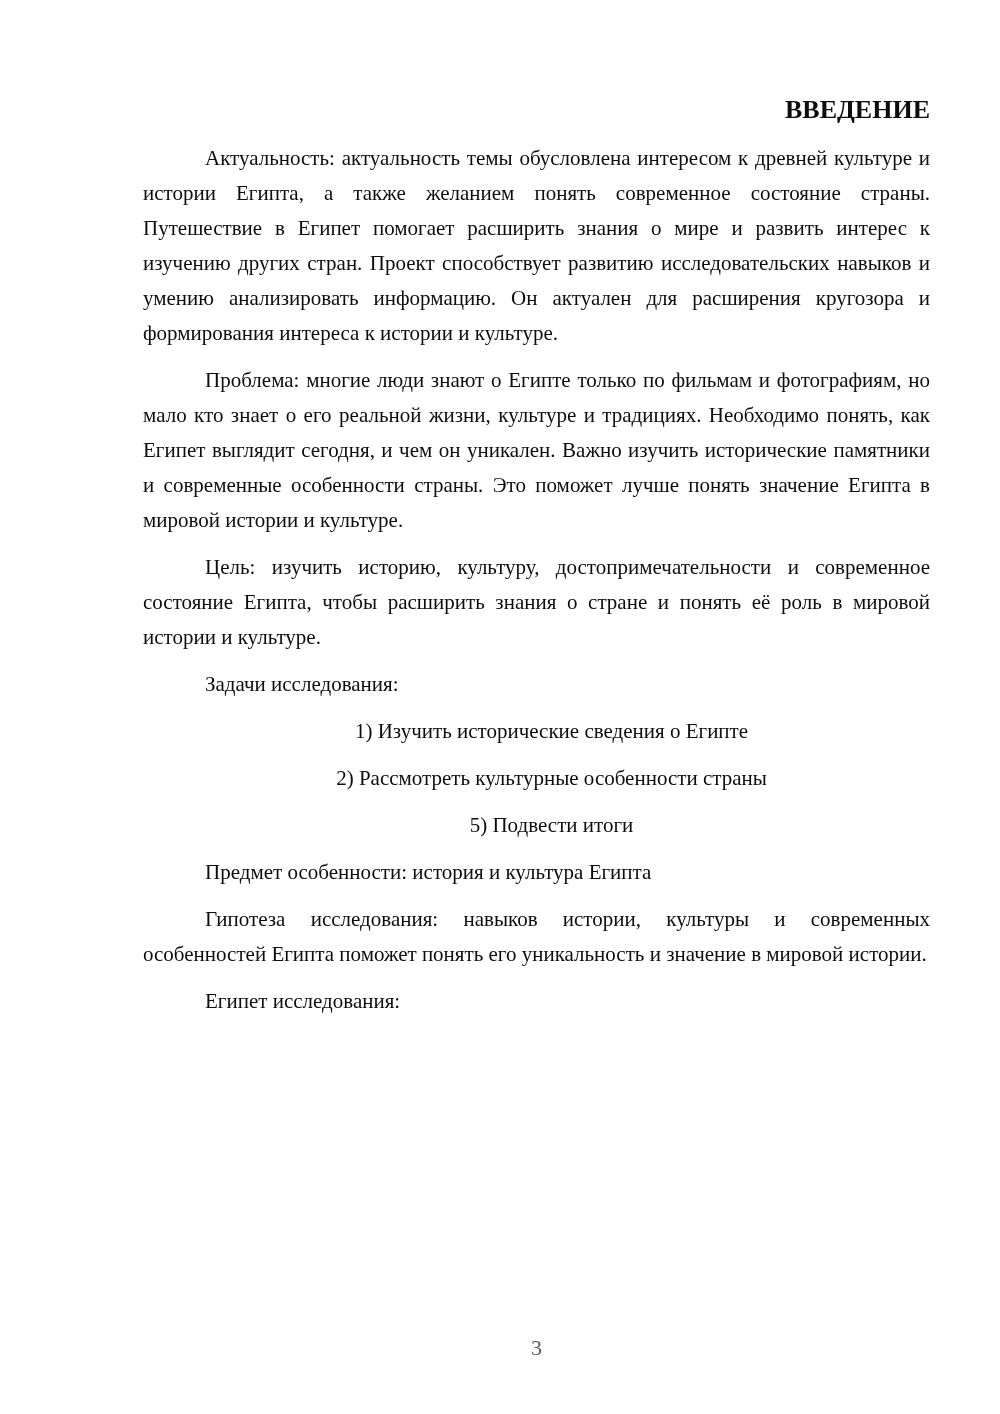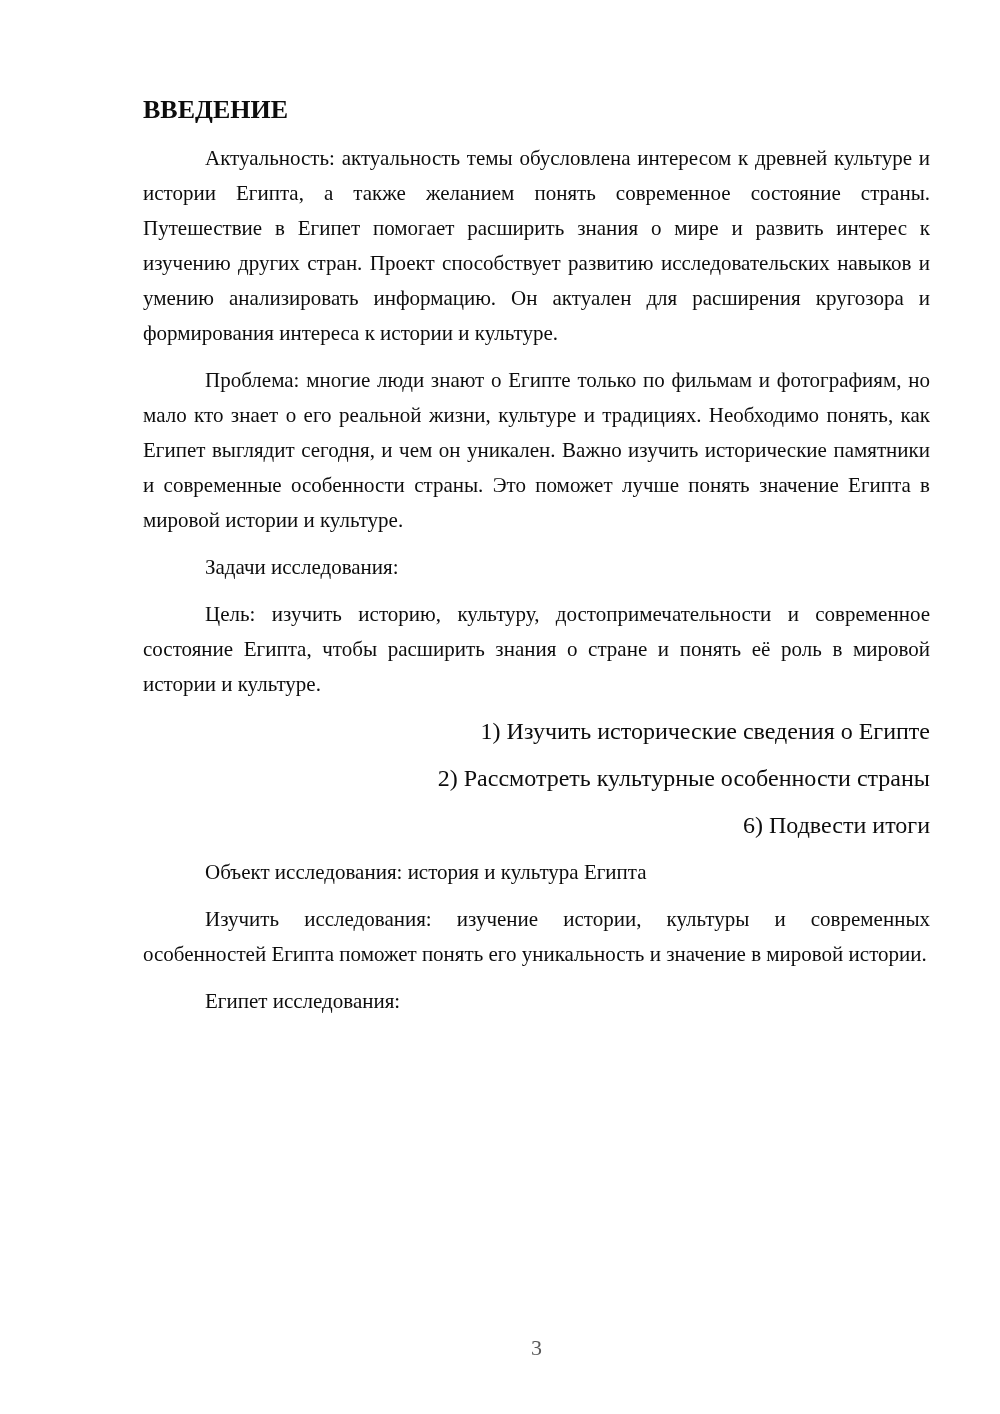--- a/index.html
+++ b/index.html
@@ -19,34 +19,34 @@
   .content {
     position: absolute;
     left: 143px;
     top: 91px;
     width: 787px;
   }
   .doc-title {
     font-size: 26px;
     line-height: 37px;
     font-weight: bold;
-    text-align: left;
+    text-align: right;
     margin: 0 0 13px 0;
   }
   .para {
     font-size: 21px;
     line-height: 35px;
     text-align: justify;
     text-indent: 62px;
     margin: 0 0 12px 0;
   }
   .list-item {
-    font-size: 24px;
+    font-size: 21px;
     line-height: 35px;
-    text-align: right;
+    text-align: center;
     margin: 0 0 12px 0;
     padding-left: 30px;
   }
   .page-number {
     position: absolute;
     left: 143px;
     width: 787px;
     top: 1330px;
     text-align: center;
     font-size: 22px;
@@ -58,30 +58,30 @@
 <body>
 
 <div class="page">
   <div class="content">
     <h1 class="doc-title">ВВЕДЕНИЕ</h1>
 
     <p class="para">Актуальность: актуальность темы обусловлена интересом к древней культуре и истории Египта, а также желанием понять современное состояние страны. Путешествие в Египет помогает расширить знания о мире и развить интерес к изучению других стран. Проект способствует развитию исследовательских навыков и умению анализировать информацию. Он актуален для расширения кругозора и формирования интереса к истории и культуре.</p>
 
     <p class="para">Проблема: многие люди знают о Египте только по фильмам и фотографиям, но мало кто знает о его реальной жизни, культуре и традициях. Необходимо понять, как Египет выглядит сегодня, и чем он уникален. Важно изучить исторические памятники и современные особенности страны. Это поможет лучше понять значение Египта в мировой истории и культуре.</p>
 
+    <p class="para">Цель: изучить историю, культуру, достопримечательности и современное состояние Египта, чтобы расширить знания о стране и понять её роль в мировой истории и культуре.</p>
+
     <p class="para">Задачи исследования:</p>
-
-    <p class="para">Цель: изучить историю, культуру, достопримечательности и современное состояние Египта, чтобы расширить знания о стране и понять её роль в мировой истории и культуре.</p>
 
     <p class="list-item">1) Изучить исторические сведения о Египте</p>
     <p class="list-item">2) Рассмотреть культурные особенности страны</p>
-    <p class="list-item">6) Подвести итоги</p>
+    <p class="list-item">5) Подвести итоги</p>
 
 
-    <p class="para">Объект исследования: история и культура Египта</p>
+    <p class="para">Предмет особенности: история и культура Египта</p>
 
-    <p class="para">Изучить исследования: изучение истории, культуры и современных особенностей Египта поможет понять его уникальность и значение в мировой истории.</p>
+    <p class="para">Гипотеза исследования: навыков истории, культуры и современных особенностей Египта поможет понять его уникальность и значение в мировой истории.</p>
 
     <p class="para">Египет исследования:</p>
   </div>
 
   <div class="page-number">3</div>
 </div>
 
 </body></html>

